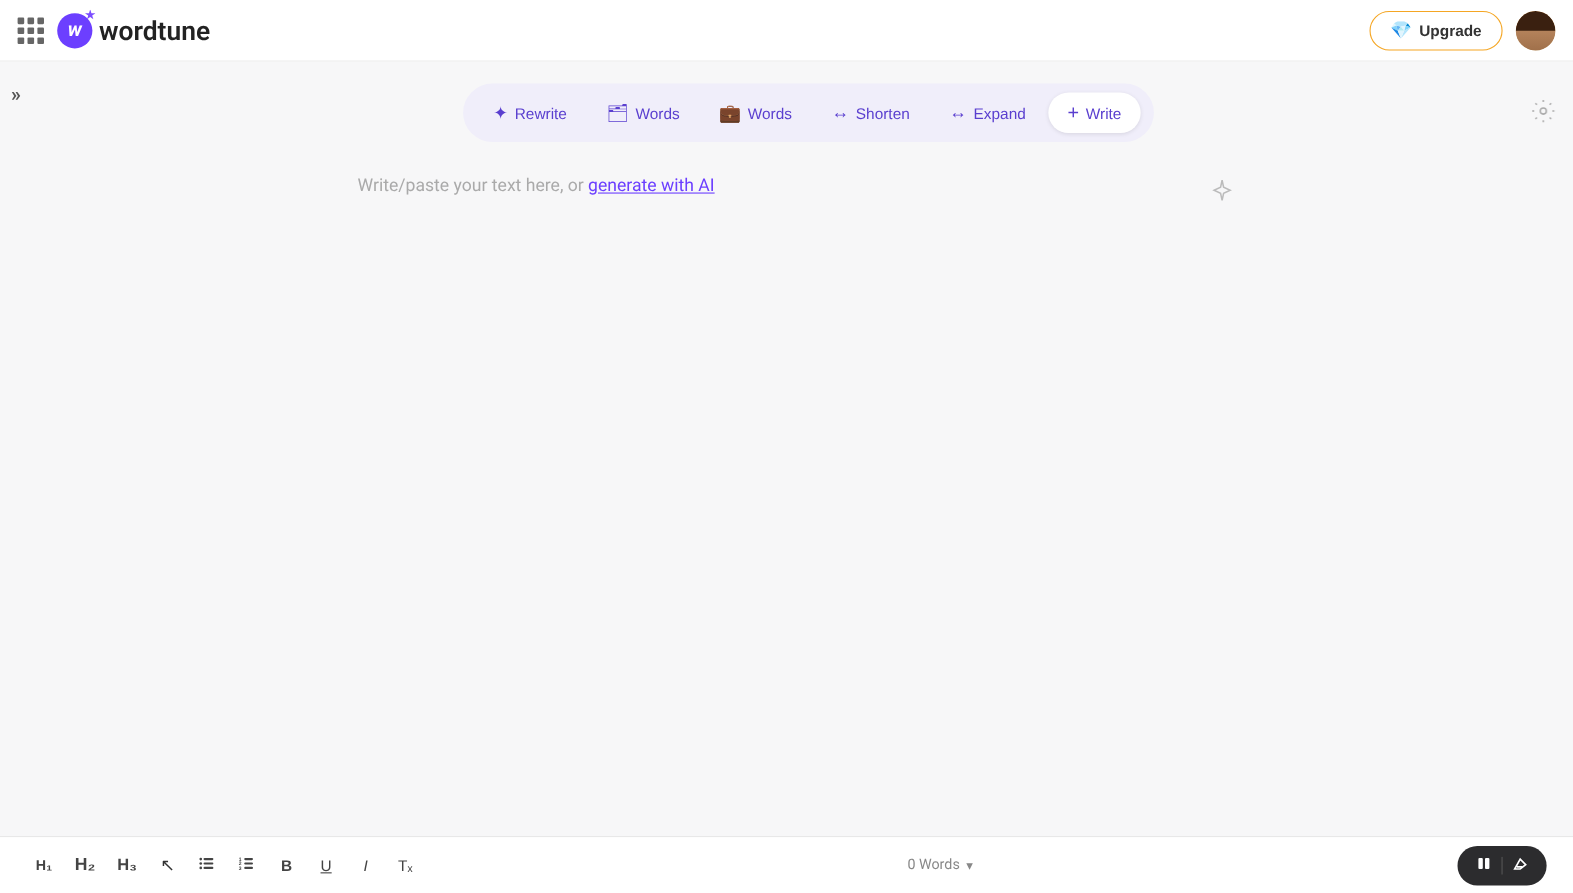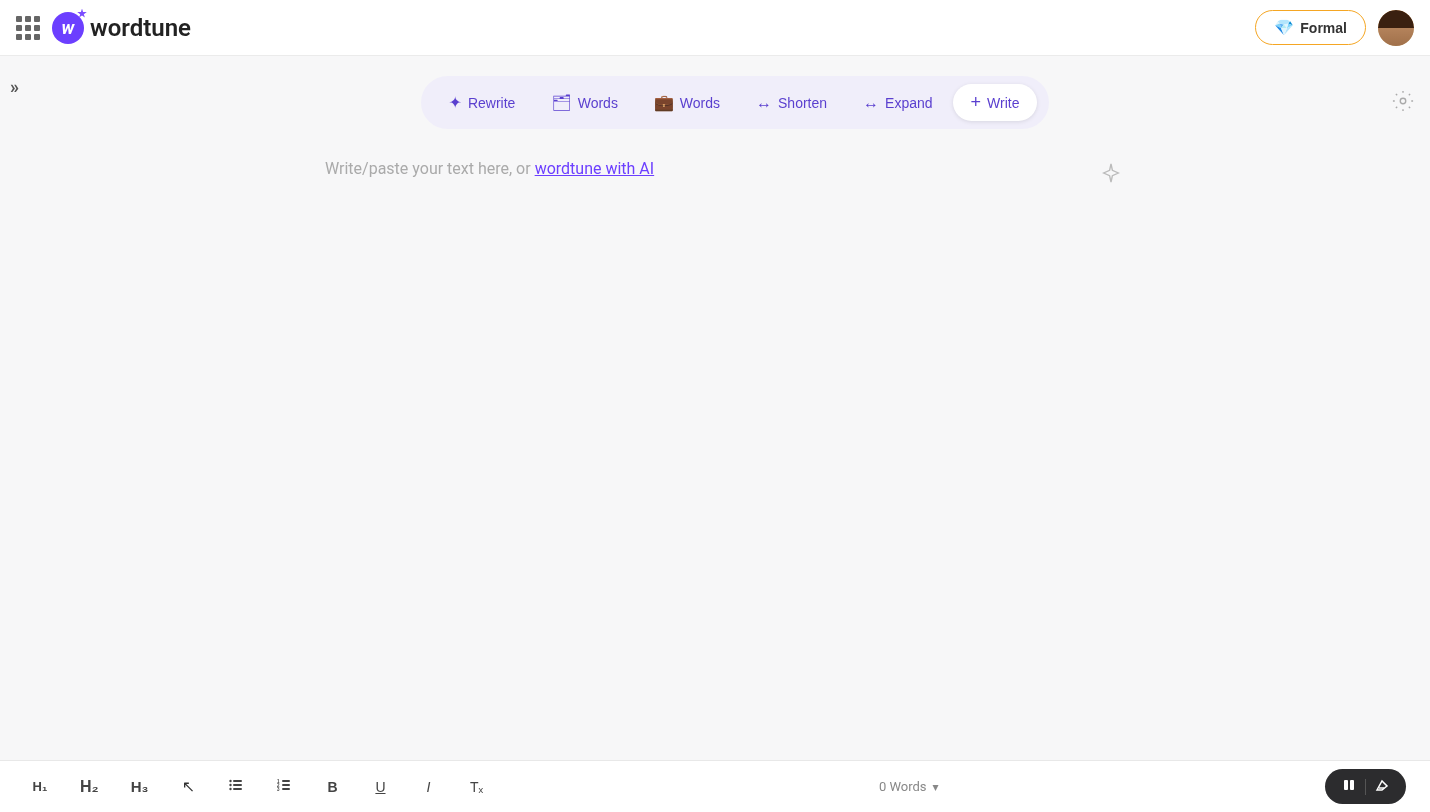--- a/index.html
+++ b/index.html
@@ -252,21 +252,21 @@
       border-top: 1px solid #e8e8e8;
       height: 52px;
       display: flex;
       align-items: center;
       padding: 0 24px;
       justify-content: space-between;
     }
     .format-tools {
       display: flex;
       align-items: center;
-      gap: 16px;
+      gap: 4px;
     }
     .format-btn {
       background: none;
       border: none;
       cursor: pointer;
       padding: 6px 8px;
       border-radius: 4px;
       font-size: 14px;
       color: #444;
       display: flex;
@@ -354,21 +354,21 @@
     <div class="logo-container">
       <div class="logo-icon">
         <div class="logo-star"></div>
       </div>
       <span style="font-size:24px;font-weight:600;color:#222;">wordtune</span>
     </div>
   </div>
   <div class="topnav-right">
     <button class="upgrade-btn">
       <span class="upgrade-gem">💎</span>
-      <span>Formal</span>
+      <span>Upgrade</span>
     </button>
     <div class="avatar">
       <div class="avatar-img">
         <div class="avatar-hair"></div>
       </div>
     </div>
   </div>
 </nav>
 
 <main class="main">
@@ -399,21 +399,21 @@
         <span>Expand</span>
       </button>
       <button class="create-btn">
         <span style="font-size:18px;font-weight:300;">+</span>
         <span>Write</span>
       </button>
     </div>
 
     <div class="content-box">
       <div class="placeholder-text">
-        <span>Write/paste your text here, or </span><span class="generate-link">wordtune with AI</span>
+        <span>Write/paste your text here, or </span><span class="generate-link">generate with AI</span>
       </div>
       <textarea class="editor-textarea" style=""></textarea>
       
       <div class="sparkle-icon">
         <svg width="22" height="22" viewBox="0 0 24 24" fill="none" stroke="#bbb" stroke-width="1.5">
           <path d="M12 2 L13.5 9 L20 12 L13.5 15 L12 22 L10.5 15 L4 12 L10.5 9 Z"></path>
         </svg>
       </div>
     </div>
   </div>

